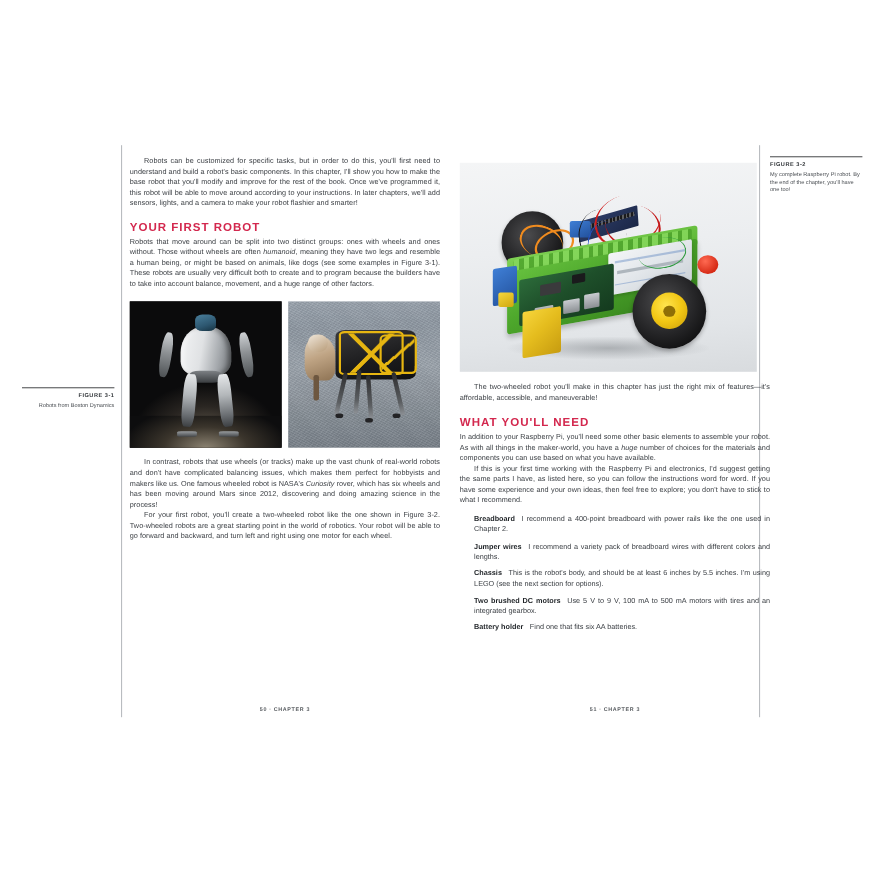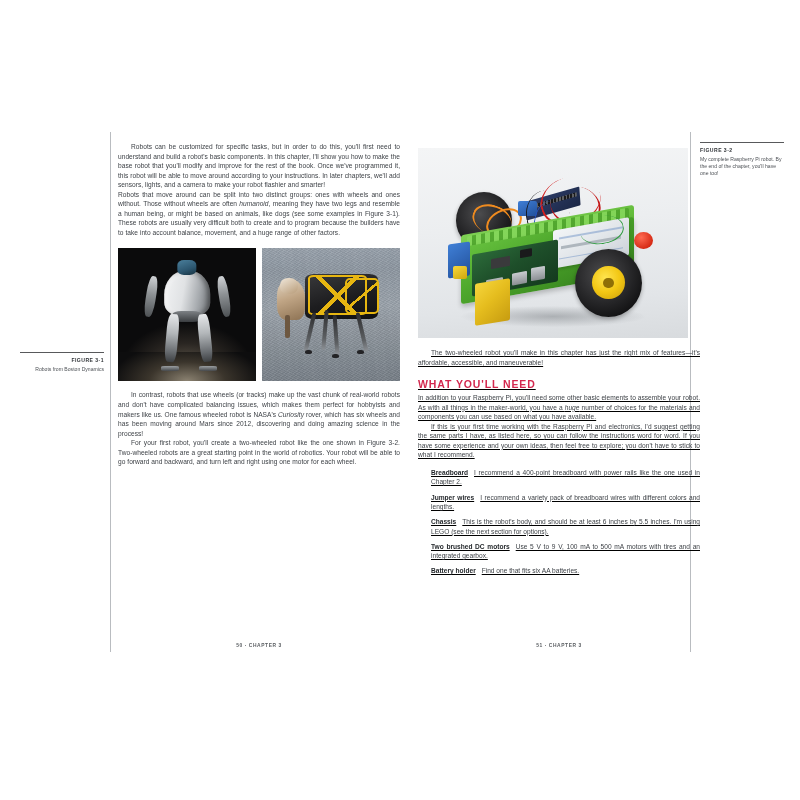--- a/index.html
+++ b/index.html
@@ -43,21 +43,20 @@
 
   .col{
     position:absolute;
     width:282px;
     left:118px;
   }
   .col-right{
     position:absolute;
     width:282px;
     left:18px;
-    text-decoration:underline;
   }
 
   
   .body-text{
     font-size:6.6px;
     line-height:9.55px;
     color:#3e4247;
     text-align:justify;
     letter-spacing:0.005em;
     margin:0 0 0 0;
@@ -471,20 +470,21 @@
     <div class="caption-block lp" style="top:352px;">
       <div class="caption-rule"></div>
       <div class="caption-title">FIGURE 3-1</div>
       <div class="caption-text">Robots from Boston Dynamics</div>
     </div>
 
     <div class="col" style="top:142px;">
 
       <p class="body-text indent">Robots can be customized for specific tasks, but in order to do this, you'll first need to understand and build a robot's basic components. In this chapter, I'll show you how to make the base robot that you'll modify and improve for the rest of the book. Once we've programmed it, this robot will be able to move around according to your instructions. In later chapters, we'll add sensors, lights, and a camera to make your robot flashier and smarter!</p>
 
+      <h2 class="head">YOUR FIRST ROBOT</h2>
 
       <p class="body-text"><span>Robots that move around can be split into two distinct groups: ones with wheels and ones without. Those without wheels are often </span><em>humanoid</em><span>, meaning they have two legs and resemble a human being, or might be based on animals, like dogs (see some examples in Figure 3-1). These robots are usually very difficult both to create and to program because the builders have to take into account balance, movement, and a huge range of other factors.</span></p>
 
       <div class="fig-row">
 
         <div class="fig-img atlas">
           <div class="floor"></div>
           <div class="arm l"></div>
           <div class="arm r"></div>
           <div class="torso"></div>

